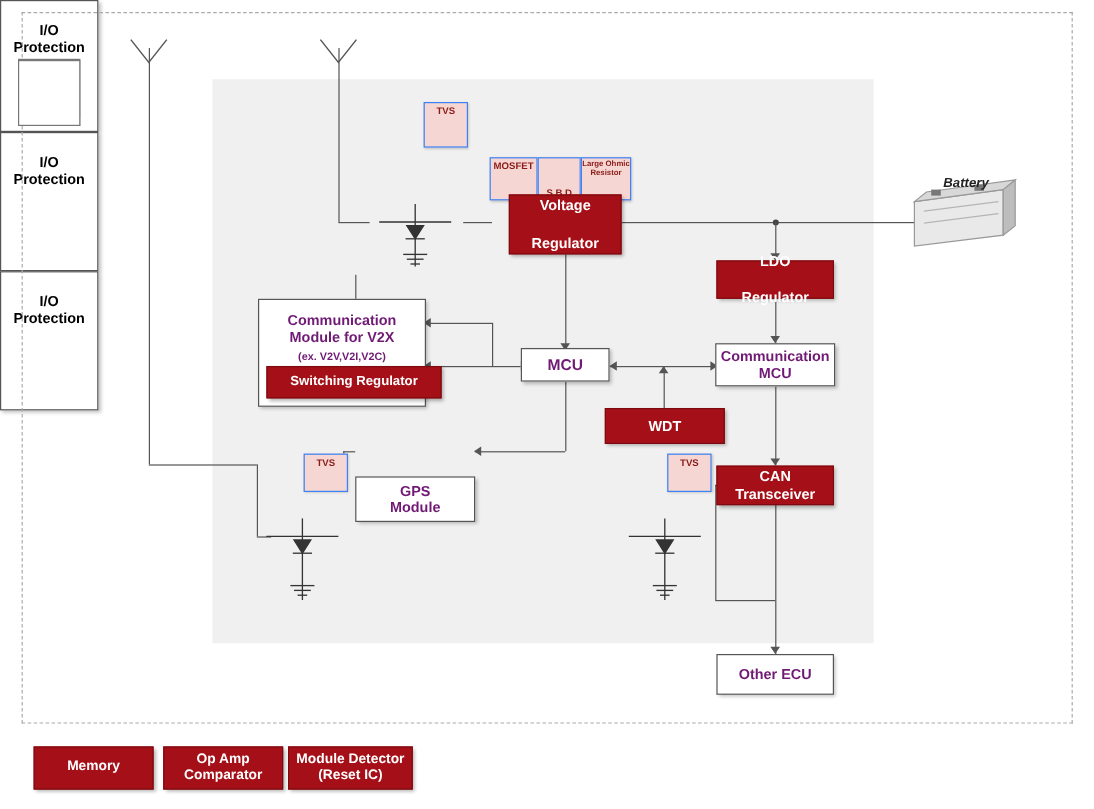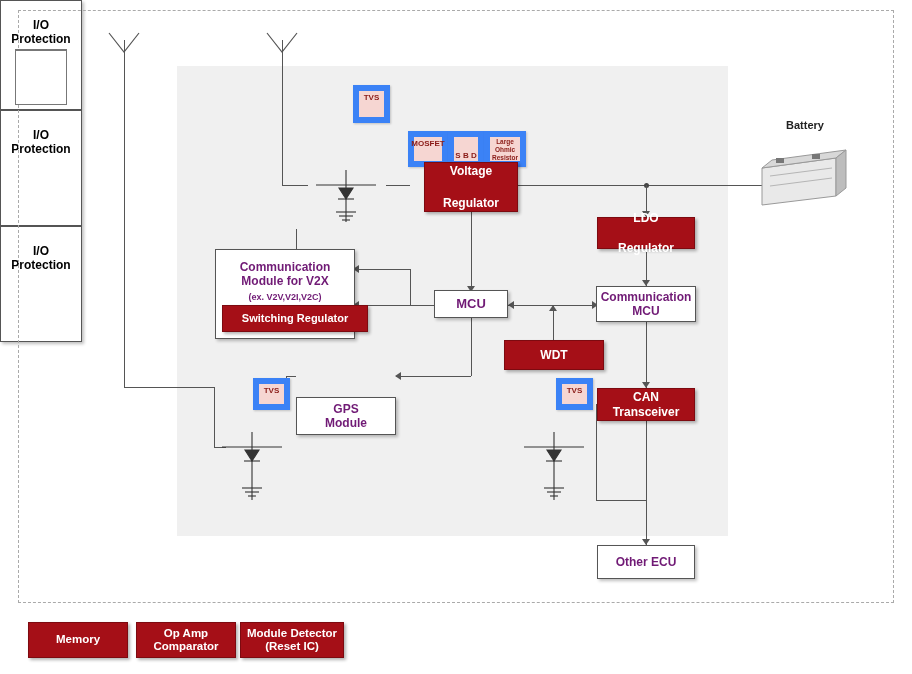--- a/index.html
+++ b/index.html
@@ -53,21 +53,21 @@
   .box-red {
     background: #a50f17;
     border: 1px solid #7d0a10;
     color: #ffffff;
     font-weight: bold;
     font-size: 12px;
     box-shadow: 2px 2px 3px rgba(0,0,0,0.3);
   }
   .box-pink {
     background: #f6d6d2;
-    border: 6px solid #3b82f6;
+    border: 1px solid #3b82f6;
     color: #8a1a16;
     font-weight: bold;
     font-size: 8px;
     box-shadow: 1px 1px 2px rgba(0,0,0,0.2);
   }
   .box-ioprot {
     background: #ffffff;
     border: 1px solid #555555;
     color: #000000;
     font-weight: bold;
@@ -385,21 +385,21 @@
   </div>
 
   <div class="box-ioprot" style="left:514px; top:404px; width:80px; height:114px;">
     <div class="ioprot-label">
       <div>I/O</div>
       <div>Protection</div>
     </div>
     <div class="ioprot-inner" style="left:15px; top:50px; width:52px; height:55px;"></div>
   </div>
 
-  <div class="caption" style="left:760px; top:119px; width:90px;">Battery</div>
+  <div class="caption" style="left:760px; top:147px; width:90px;font-style:italic;">Battery</div>
 
   <div class="legend-item" style="left:136px; top:622px; width:100px; height:36px; flex-direction:column;">
     <span>Op Amp</span>
     <span>Comparator</span>
   </div>
   <div class="legend-item" style="left:28px; top:622px; width:100px; height:36px;">
     <span>Memory</span>
   </div>
   <div class="legend-item" style="left:240px; top:622px; width:104px; height:36px; flex-direction:column;">
     <span>Module Detector</span>

